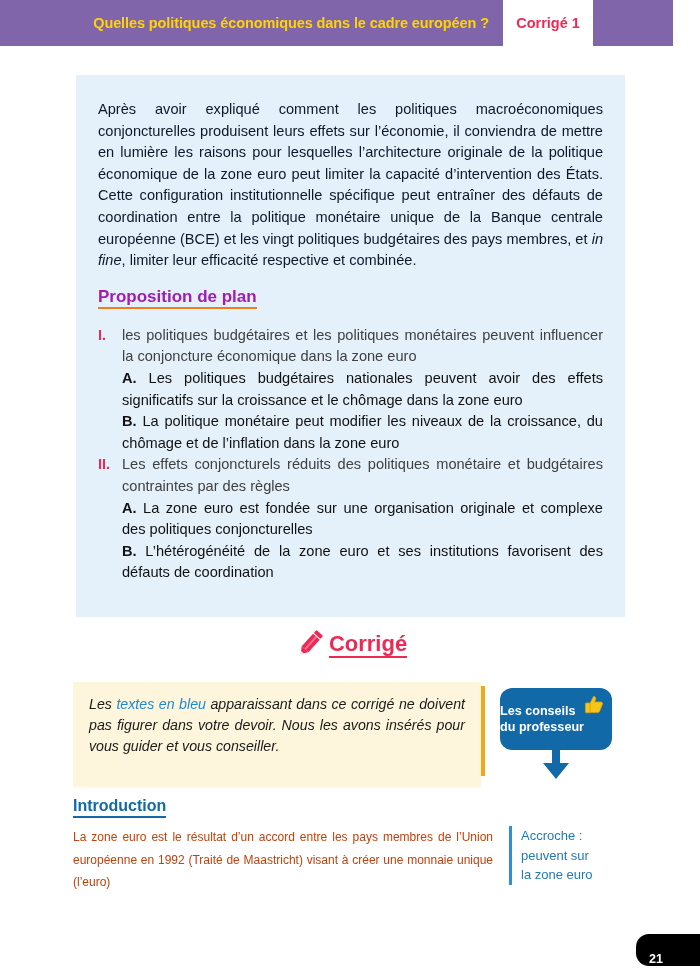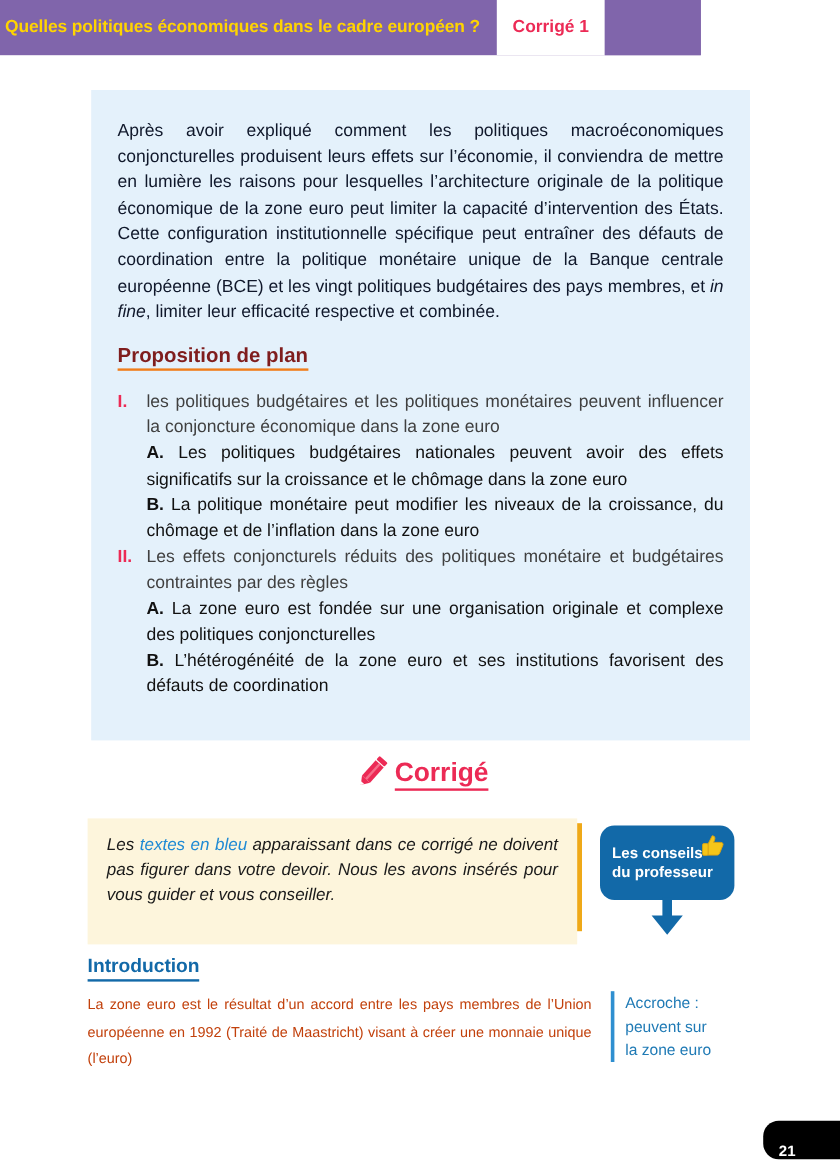--- a/index.html
+++ b/index.html
@@ -10,21 +10,21 @@
     background: #ffffff;
     font-family: "Liberation Sans", sans-serif;
     position: relative;
     overflow: hidden;
   }
 
   
   .header-bar {
     position: absolute;
     top: 0; left: 0;
-    width: 584px;
+    width: 673px;
     height: 46px;
     background: #8065ab;
     display: flex;
     align-items: stretch;
   }
   .header-title-zone {
     flex: 1;
     display: flex;
     align-items: center;
     justify-content: flex-end;
@@ -72,21 +72,21 @@
     text-align: justify;
     font-family: "Liberation Sans", sans-serif;
   }
   .intro-paragraph .it { font-style: italic; }
 
   .plan-heading {
     margin-top: 16px;
     margin-bottom: 6px;
     font-size: 17px;
     font-weight: bold;
-    color: #7f1d1d;
+    color: #a21caf;
     display: inline-block;
     border-bottom: 2px solid #f07d1b;
     padding-bottom: 2px;
   }
   .plan-heading-wrap { line-height: 1; }
 
   .plan-list { margin-top: 10px; }
   .plan-item {
     display: flex;
     align-items: flex-start;
@@ -161,21 +161,20 @@
   
   .tip-badge {
     position: absolute;
     left: 500px; top: 688px;
     width: 112px; height: 62px;
     background: #1269a8;
     border-radius: 12px;
     display: flex;
     flex-direction: column;
     justify-content: center;
-    padding-left: 10px;
   }
   .tip-line {
     color: #ffffff;
     font-size: 12.6px;
     font-weight: bold;
     line-height: 16px;
     white-space: nowrap;
   }
   .thumb-icon {
     position: absolute;

